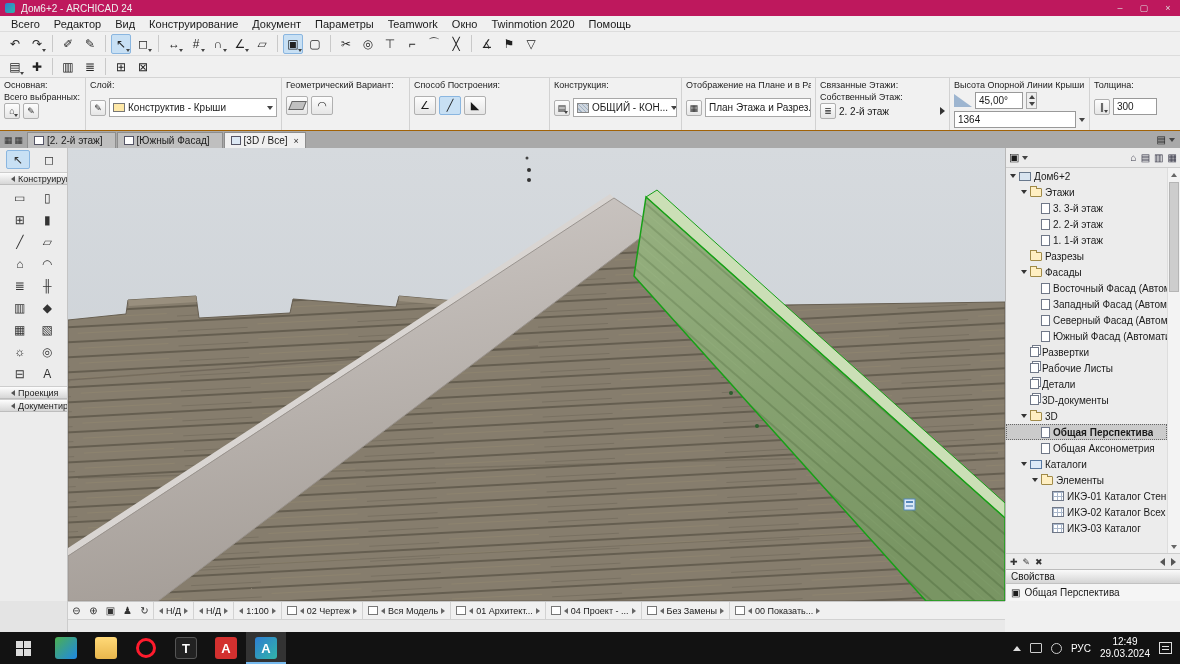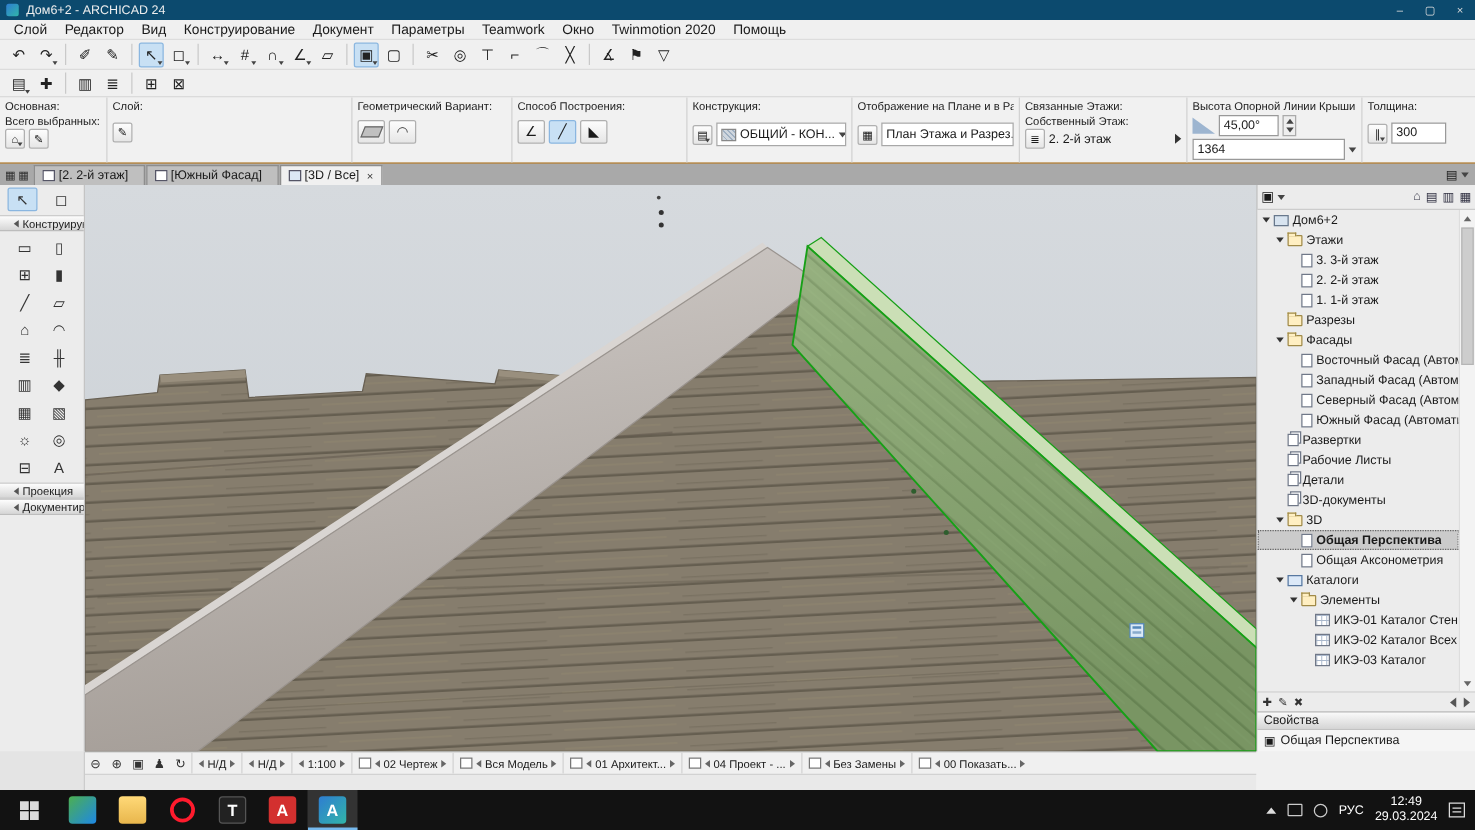--- a/index.html
+++ b/index.html
@@ -1,20 +1,20 @@
 <!DOCTYPE html>
 <html><head>
 <meta charset="utf-8">
 <style>
   * { box-sizing: border-box; margin: 0; padding: 0; }
   html,body { width:1180px; height:664px; overflow:hidden; }
   body { font-family:"Liberation Sans", sans-serif; font-size:11px; background:#f0f0f0; color:#1a1a1a; position:relative; }
 
   
-  .titlebar { height:16px; background:#0c4a6e; color:#eee; display:flex; align-items:center; font-size:10px; }
+  .titlebar { height:16px; background:#be185d; color:#eee; display:flex; align-items:center; font-size:10px; }
   .appico { width:10px; height:10px; margin:0 6px 0 5px; background:linear-gradient(135deg,#2e7dd1,#31b5a9); border-radius:2px; flex:none; }
   .title { white-space:nowrap; }
   .wbtns { margin-left:auto; display:flex; height:100%; }
   .wbtn { width:24px; display:flex; align-items:center; justify-content:center; font-size:9px; color:#ddd; }
 
   
   .menubar { height:16px; background:#f0f0f0; border-bottom:1px solid #ddd; display:flex; align-items:center; padding-left:4px; }
   .menu-item { padding:0 7px; white-space:nowrap; font-size:11px; }
 
   
@@ -164,21 +164,21 @@
   <span class="title">Дом6+2 - ARCHICAD 24</span>
   <span class="wbtns">
     <span class="wbtn">–</span>
     <span class="wbtn">▢</span>
     <span class="wbtn">×</span>
   </span>
 </div>
 
 <div class="menubar">
 
-    <span class="menu-item">Слой</span>
+    <span class="menu-item">Всего</span>
 
     <span class="menu-item">Редактор</span>
 
     <span class="menu-item">Вид</span>
 
     <span class="menu-item">Конструирование</span>
 
     <span class="menu-item">Документ</span>
 
     <span class="menu-item">Параметры</span>
@@ -354,20 +354,25 @@
         </div>
     </div>
   </div>
 
   <div class="ib-sec" style="width:196px">
     <div class="ib-label">Слой:</div>
     <div class="ib-row" style="margin-top:6px">
       <div class="ib-btn small">
           <span>✎</span>
         </div>
+      <div class="ib-dd">
+        <span class="layico"></span>
+        <span>Конструктив - Крыши</span>
+        <span class="caret"></span>
+      </div>
     </div>
   </div>
 
   <div class="ib-sec" style="width:128px">
     <div class="ib-label">Геометрический Вариант:</div>
     <div class="ib-row" style="margin-top:4px">
       <div class="ib-btn">
           <span class="geo1"></span>
         </div>
       <div class="ib-btn">

